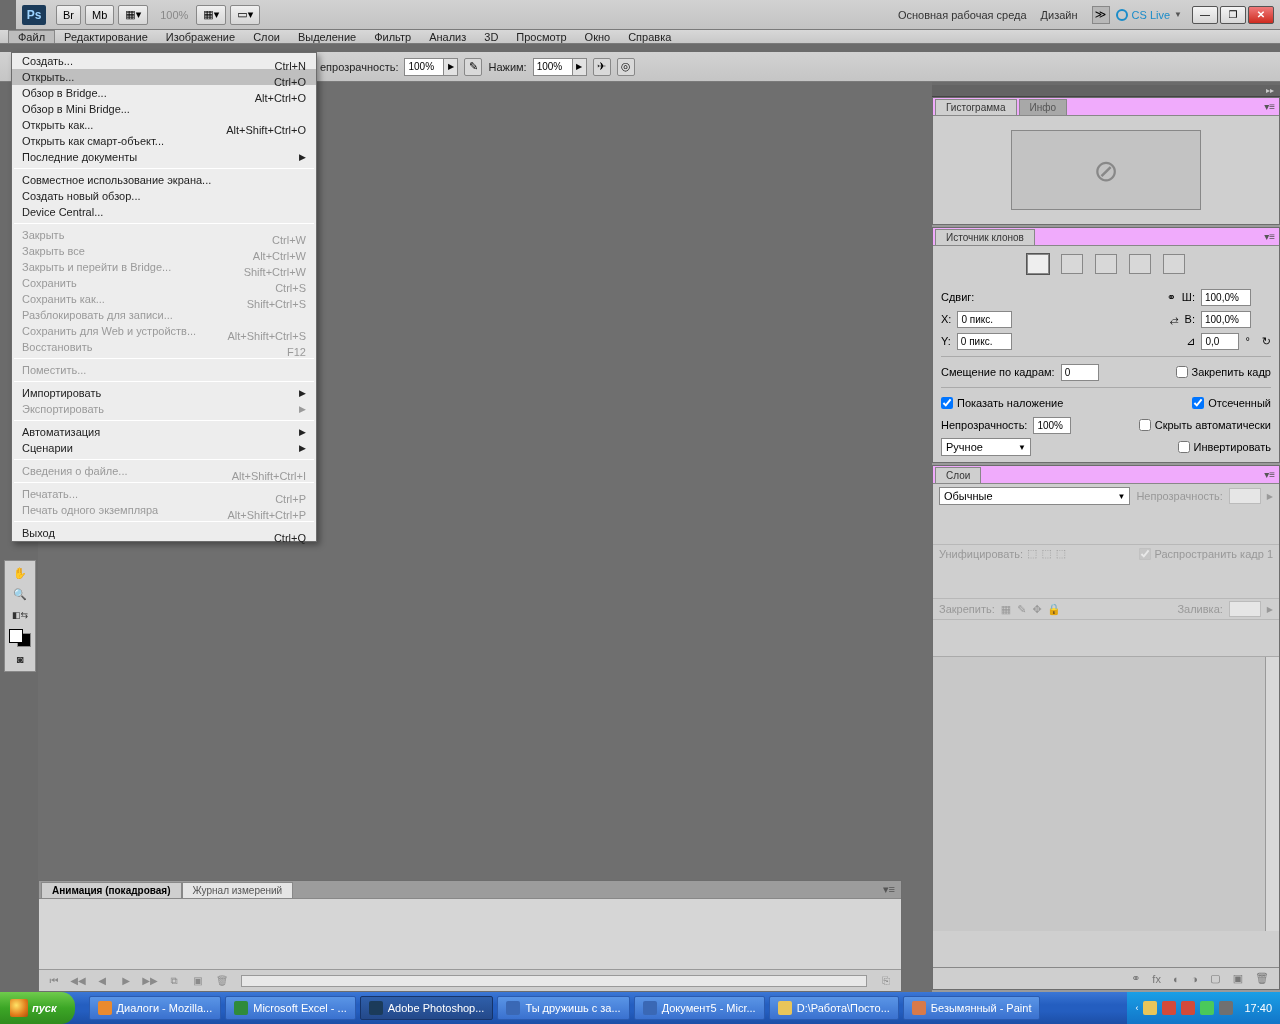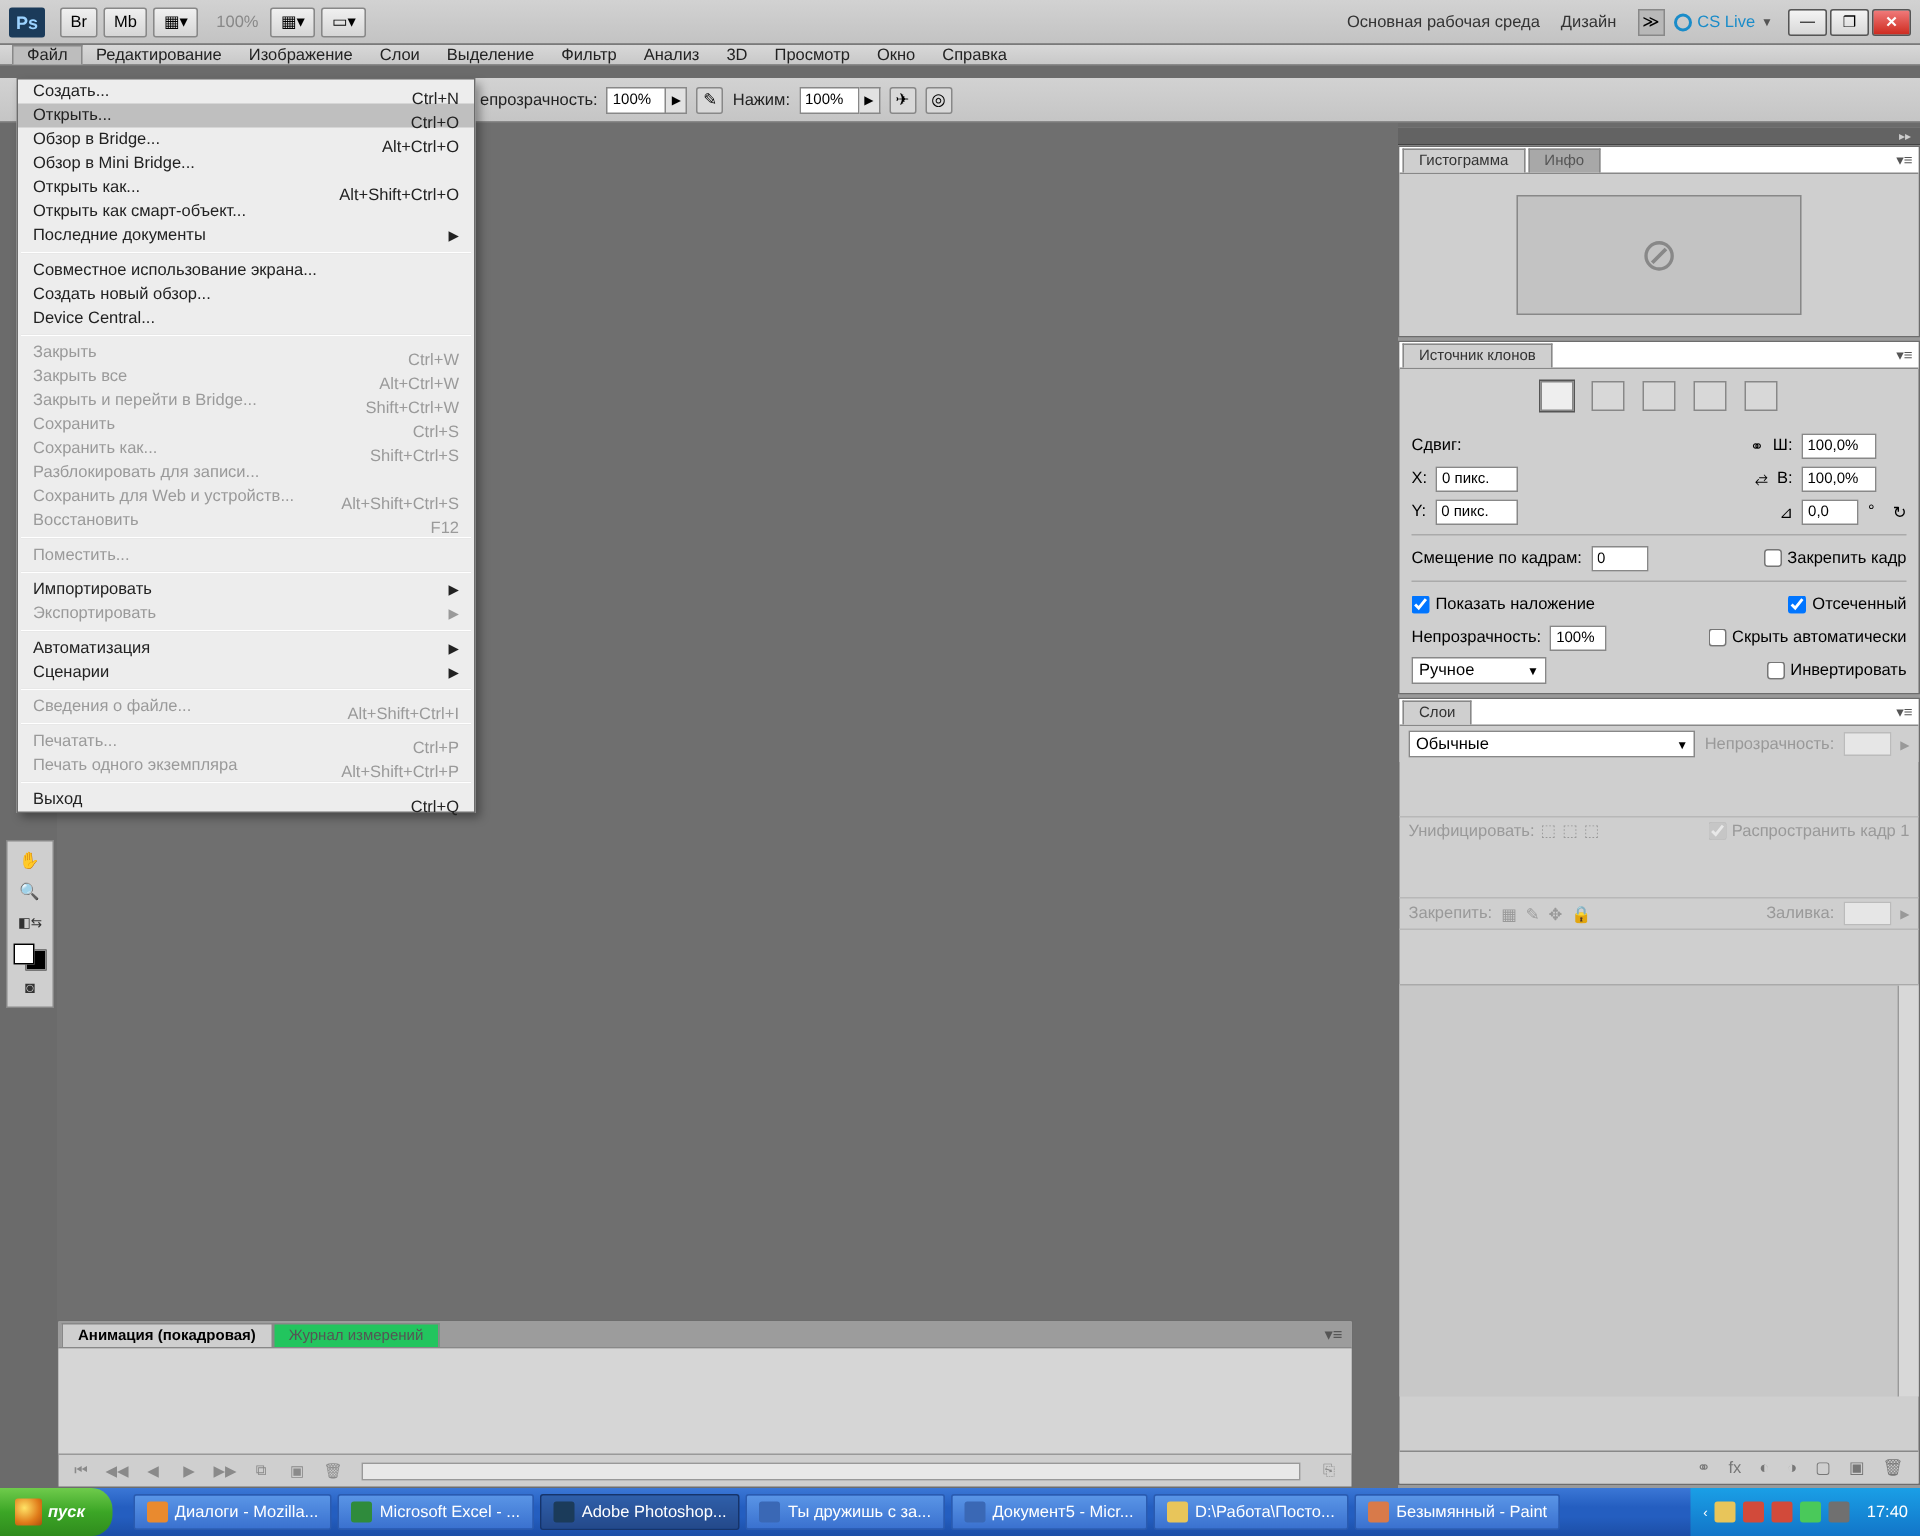--- a/index.html
+++ b/index.html
@@ -1,19 +1,19 @@
 <!DOCTYPE html>
 <html><head>
 <meta charset="utf-8">
 <style>
 * { margin:0; padding:0; box-sizing:border-box; font-family:Tahoma,sans-serif; font-size:11px; -webkit-user-select:none; user-select:none; }
 body { width:1280px; height:1024px; background:#6b6b6b; overflow:hidden; position:relative; }
 
 
-.appbar { position:absolute; left:0; top:0; right:0; height:30px; background:linear-gradient(#d2d2d2,#c3c3c3); display:flex; align-items:center; padding:0 6px; border-bottom:1px solid #7a7a7a; }
+.appbar { position:absolute; left:16px; top:0; right:0; height:30px; background:linear-gradient(#d2d2d2,#c3c3c3); display:flex; align-items:center; padding:0 6px; border-bottom:1px solid #7a7a7a; }
 .ps-logo { width:24px; height:20px; background:#1b3b5a; color:#9cd3ff; font-weight:bold; font-size:12px; display:flex; align-items:center; justify-content:center; border-radius:2px; margin-right:10px; }
 .top-btn { height:20px; padding:0 6px; margin-right:4px; border:1px solid #888; background:linear-gradient(#f0f0f0,#d6d6d6); display:flex; align-items:center; border-radius:2px; }
 .top-zoom { color:#888; margin:0 8px; }
 .appbar-spacer { flex:1; }
 .ws-label { font-size:11px; color:#333; margin-right:14px; }
 .cslive { color:#1a8cc9; margin-right:10px; display:flex; align-items:center; gap:4px;}
 .cslive-dot{width:12px;height:12px;border:2px solid #1a8cc9;border-radius:50%;}
 .winbtns { display:flex; gap:2px; }
 .winbtn { width:26px; height:18px; border:1px solid #555; border-radius:2px; display:flex; align-items:center; justify-content:center; background:linear-gradient(#f4f4f4,#d8d8d8); font-size:10px;}
 .winbtn.close { background:linear-gradient(#f07a7a,#ce2b1f); color:#fff; font-weight:bold;}
@@ -50,21 +50,21 @@
 
 
 .dock-icons{position:absolute;right:364px;top:85px;width:30px;display:flex;flex-direction:column;}
 .dock-expand{height:12px;background:#636363;border-bottom:1px solid #444;display:flex;align-items:center;justify-content:center;color:#ccc;font-size:8px;}
 .dock-ic{height:32px;background:#808080;border:1px solid #555;border-top:none;display:flex;align-items:center;justify-content:center;color:#ddd;}
 
 
 .panels { position:absolute; right:0; top:85px; width:348px; bottom:32px; background:#9a9a9a; display:flex; flex-direction:column; }
 .panel-expand{height:12px;background:#636363;display:flex;align-items:center;justify-content:flex-end;color:#ccc;font-size:8px;padding-right:6px;border-bottom:1px solid #444;}
 .panel { background:#cfcfcf; border:1px solid #6d6d6d; margin-bottom:2px; }
-.panel .tabs { height:18px; display:flex; align-items:flex-end; background:#ffffff; border-bottom:1px solid #888;}
+.panel .tabs { height:18px; display:flex; align-items:flex-end; background:#f0abfc; border-bottom:1px solid #888;}
 .panel .tab { padding:2px 10px; background:#cfcfcf; border:1px solid #888; border-bottom:none; margin-left:2px; color:#333; font-size:10px;}
 .panel .tab.inact{background:#a8a8a8;color:#555;}
 .panel .menu-ic{margin-left:auto;margin-right:4px;color:#555;font-size:10px;align-self:center;}
 .panel .body { padding:8px; background:#cfcfcf; }
 .histogram-box { width:190px; height:80px; margin:6px auto; border:1px solid #888; background:#c3c3c3; display:flex; align-items:center; justify-content:center; color:#888; font-size:30px;}
 .clone-icons{display:flex;justify-content:center;gap:12px;padding:8px 0;}
 .clone-ic{width:22px;height:20px;border:1px solid #888;background:#d8d8d8;}
 .clone-ic.sel{background:#eee;box-shadow:0 0 0 1px #555;}
 .clone-grid{padding:4px 8px;}
 .clone-row{display:flex;align-items:center;height:22px;gap:6px;}
@@ -287,21 +287,21 @@
   <div class="dock-expand">▸▸</div>
   <div class="dock-ic">▤</div>
   <div class="dock-ic">≋</div>
   <div class="dock-ic">✎</div>
 </div>
 
 <div class="canvas-area">
   <div class="anim-panel">
     <div class="tabs" style="height:18px;display:flex;align-items:flex-end;background:#9c9c9c;border-bottom:1px solid #888;">
       <div class="tab" style="padding:2px 10px;background:#cfcfcf;border:1px solid #888;border-bottom:none;margin-left:2px;font-size:10px;font-weight:bold;">Анимация (покадровая)</div>
-      <div class="tab" style="padding:2px 10px;background:#22c55e;border:1px solid #888;border-bottom:none;margin-left:0;font-size:10px;color:#555;">Журнал измерений</div>
+      <div class="tab" style="padding:2px 10px;background:#e5e5e5;border:1px solid #888;border-bottom:none;margin-left:0;font-size:10px;color:#555;">Журнал измерений</div>
       <span style="margin-left:auto;margin-right:6px;color:#555;align-self:center;">▾≡</span>
     </div>
     <div class="body"></div>
     <div class="anim-ctrl">
       <div class="ctrl-btn">⏮</div>
       <div class="ctrl-btn">◀◀</div>
       <div class="ctrl-btn">◀</div>
       <div class="ctrl-btn">▶</div>
       <div class="ctrl-btn">▶▶</div>
       <div class="ctrl-btn">⧉</div>

